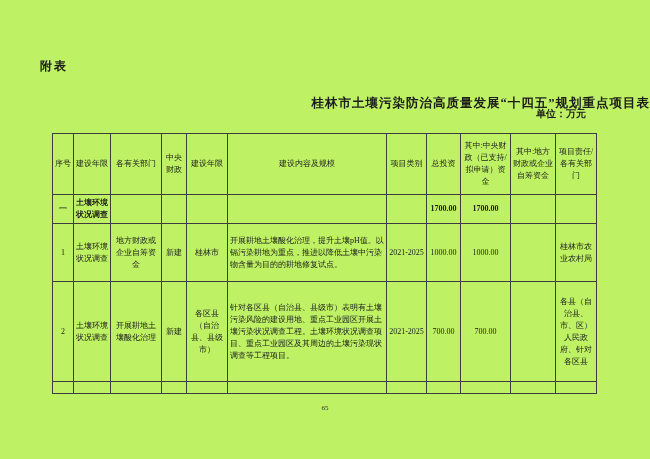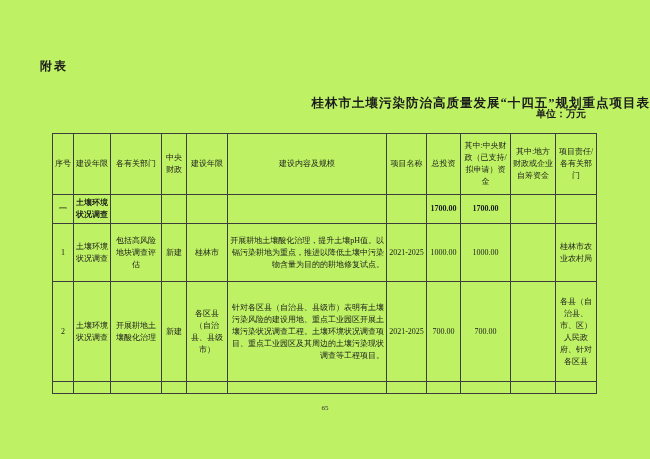--- a/index.html
+++ b/index.html
@@ -34,21 +34,21 @@
     text-align:center;vertical-align:middle;
     padding:1px 2px;
     word-break:break-all;
     overflow:hidden;
   }
   tr.hdr td{height:58px;}
   tr.r0 td{height:26px;font-weight:bold;}
   tr.r1 td{height:55px;}
   tr.r2 td{height:97px;}
   tr.r3 td{height:9px;}
-  td.content{text-align:right;}
+  td.content{text-align:left;}
   .page-num{
     position:absolute;left:0;top:404px;width:650px;
     text-align:center;font-size:7px;color:#333;
   }
 </style>
 </head>
 <body>
 
 <div class="page">
 
@@ -75,21 +75,21 @@
       </colgroup>
 
       <tbody>
           <tr class="hdr">
         <td>序号</td>
         <td>建设年限</td>
         <td>各有关部门</td>
         <td>中央财政</td>
         <td>建设年限</td>
         <td>建设内容及规模</td>
-        <td>项目名称</td>
+        <td>项目类别</td>
         <td>总投资</td>
         <td>其中:中央财政（已支持/拟申请）资金</td>
         <td>其中:地方财政或企业自筹资金</td>
         <td>项目责任/各有关部门</td>
       </tr>
 
       <tr class="r0">
         <td>一</td>
         <td>土壤环境状况调查</td>
         <td></td>
@@ -99,21 +99,21 @@
         <td></td>
         <td>1700.00</td>
         <td>1700.00</td>
         <td></td>
         <td></td>
       </tr>
 
       <tr class="r1">
         <td>1</td>
         <td>土壤环境状况调查</td>
-        <td>包括高风险地块调查评估</td>
+        <td>地方财政或企业自筹资金</td>
         <td>新建</td>
         <td>桂林市</td>
         <td class="content">开展耕地土壤酸化治理，提升土壤pH值。以镉污染耕地为重点，推进以降低土壤中污染物含量为目的的耕地修复试点。</td>
         <td>2021-2025</td>
         <td>1000.00</td>
         <td>1000.00</td>
         <td></td>
         <td>桂林市农业农村局</td>
       </tr>
 

